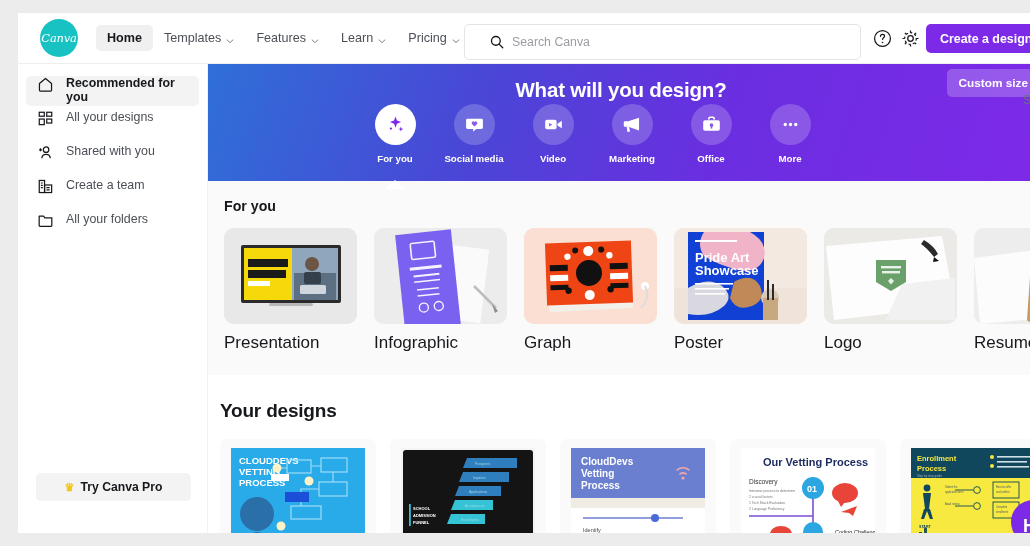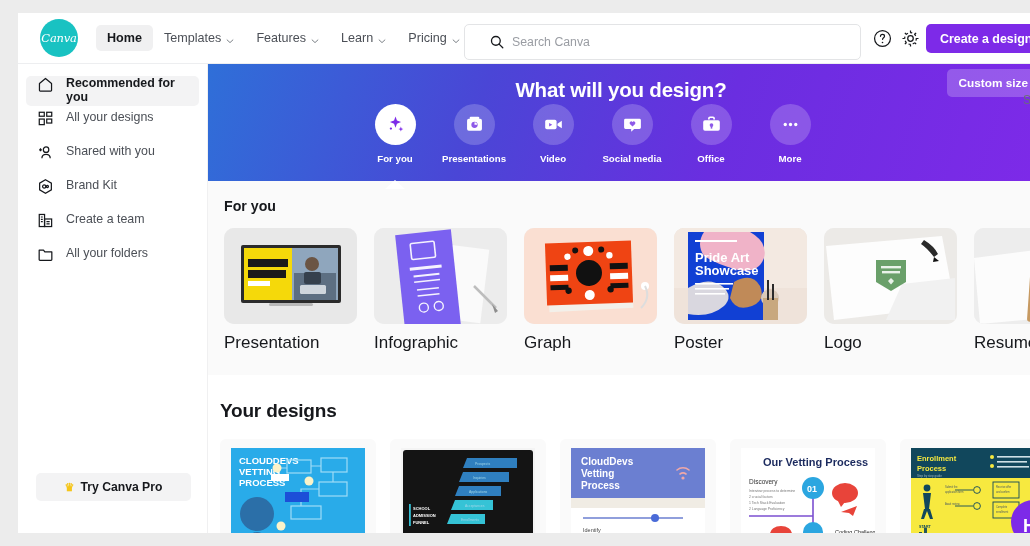--- a/index.html
+++ b/index.html
@@ -287,32 +287,20 @@
                 <g fill="none" stroke="#16181c" stroke-width="1.3">
               <circle cx="9.6" cy="6" r="2.9"></circle>
                   <path d="M5.2 15.2c0-2.6 2-4.2 4.4-4.2s4.4 1.6 4.4 4.2"></path>
               <path d="M2.2 6.1h3M3.7 4.6v3"></path>
                 </g>
               </svg>
           </span>
           <span>Shared with you</span>
         </div>
 
-        <div class="side-item">
-          <span class="side-ico">
-            <svg width="17" height="17" viewBox="0 0 18 18">
-                <g fill="none" stroke="#16181c" stroke-width="1.3">
-              <path d="M9 1.9 15.2 5.4v7.2L9 16.1 2.8 12.6V5.4Z"></path>
-                  <circle cx="7.6" cy="9" r="1.7"></circle>
-                  <circle cx="11" cy="9" r="1.1"></circle>
-                </g>
-              </svg>
-          </span>
-          <span>Brand Kit</span>
-        </div>
 
         <div class="side-item">
           <span class="side-ico">
             <svg width="17" height="17" viewBox="0 0 18 18">
                 <g fill="none" stroke="#16181c" stroke-width="1.3">
               <rect x="2.4" y="2.6" width="5.6" height="12.8"></rect>
                   <rect x="8" y="7.4" width="7.5" height="8"></rect>
               <path d="M4.1 5.3h2M4.1 7.8h2M4.1 10.3h2M10 10.2h3.4M10 12.6h3.4"></path>
                 </g>
               </svg>
@@ -350,53 +338,52 @@
               <svg width="23" height="23" viewBox="0 0 24 24" fill="#7d2ae8">
                 <path d="M12 3.6l1.5 4.3 4.3 1.6-4.3 1.6L12 15.4l-1.5-4.3L6.2 9.5l4.3-1.6z"></path>
                 <path d="M17.6 14.2l.7 1.9 1.9.7-1.9.7-.7 1.9-.7-1.9-1.9-.7 1.9-.7z"></path>
                 <circle cx="7.2" cy="16.3" r="1.2"></circle>
               </svg>
             </div>
             <div class="cat-label">For you</div>
             <div class="notch"></div>
           </div>
 
+
           <div class="cat" style="margin-left:1px">
             <div class="cat-circle">
               <svg width="21" height="21" viewBox="0 0 24 24" fill="#fff">
-                <rect x="3.5" y="5.5" width="17" height="13.5" rx="2"></rect>
-                <rect x="6.5" y="3" width="11" height="3.2" rx="1.3"></rect>
-                <circle cx="12" cy="12.4" r="3.6" fill="#8e5ae8"></circle>
-                <path d="M12 9.4v3h3a3 3 0 0 0-3-3z" fill="#fff"></path>
-              </svg>
-            </div>
-            <div class="cat-label">Presentations</div>
+                <path d="M4 5.5h16a1.6 1.6 0 0 1 1.6 1.6v8.4A1.6 1.6 0 0 1 20 17h-6.1l-3.4 3.3V17H4a1.6 1.6 0 0 1-1.6-1.6V7.1A1.6 1.6 0 0 1 4 5.5z"></path>
+                <path d="M12 14.3l-3-2.9a1.9 1.9 0 0 1 2.9-2.4l.1.1.1-.1A1.9 1.9 0 0 1 15 11.4z" fill="#8e5ae8"></path>
+              </svg>
+            </div>
+            <div class="cat-label">Social media</div>
           </div>
 
           <div class="cat" style="margin-left:1px">
             <div class="cat-circle">
               <svg width="21" height="21" viewBox="0 0 24 24" fill="#fff">
                 <rect x="2.5" y="6.5" width="13" height="11" rx="2"></rect>
                 <path d="M16.5 11l5-3.2v8.4l-5-3.2z"></path>
                 <path d="M7 10.2l3.6 2-3.6 2z" fill="#8e5ae8"></path>
               </svg>
             </div>
             <div class="cat-label">Video</div>
           </div>
 
           <div class="cat" style="margin-left:1px">
             <div class="cat-circle">
               <svg width="21" height="21" viewBox="0 0 24 24" fill="#fff">
-                <path d="M4 5.5h16a1.6 1.6 0 0 1 1.6 1.6v8.4A1.6 1.6 0 0 1 20 17h-6.1l-3.4 3.3V17H4a1.6 1.6 0 0 1-1.6-1.6V7.1A1.6 1.6 0 0 1 4 5.5z"></path>
-                <path d="M12 14.3l-3-2.9a1.9 1.9 0 0 1 2.9-2.4l.1.1.1-.1A1.9 1.9 0 0 1 15 11.4z" fill="#8e5ae8"></path>
-              </svg>
-            </div>
-            <div class="cat-label">Social media</div>
-          </div>
-
+                <path d="M19.5 4.2v14.6L8 14.9V8.1z"></path>
+                <path d="M3.4 8.4h4.8v6.2H3.4a1.4 1.4 0 0 1-1.4-1.4V9.8a1.4 1.4 0 0 1 1.4-1.4z"></path>
+                <path d="M5.4 14.6h2.6l1.2 5.3-3 .6z"></path>
+              </svg>
+            </div>
+            <div class="cat-label">Marketing</div>
+          </div>
 
           <div class="cat" style="margin-left:1px">
             <div class="cat-circle">
               <svg width="21" height="21" viewBox="0 0 24 24" fill="#fff">
                 <rect x="2.5" y="7" width="19" height="12" rx="2"></rect>
                 <path d="M9 6.2V5a1.3 1.3 0 0 1 1.3-1.3h3.4A1.3 1.3 0 0 1 15 5v1.2" fill="none" stroke="#fff" stroke-width="1.9"></path>
                 <circle cx="12" cy="12.7" r="2.1" fill="#8e5ae8"></circle>
                 <rect x="11.1" y="12.7" width="1.8" height="4" fill="#8e5ae8"></rect>
               </svg>
             </div>

